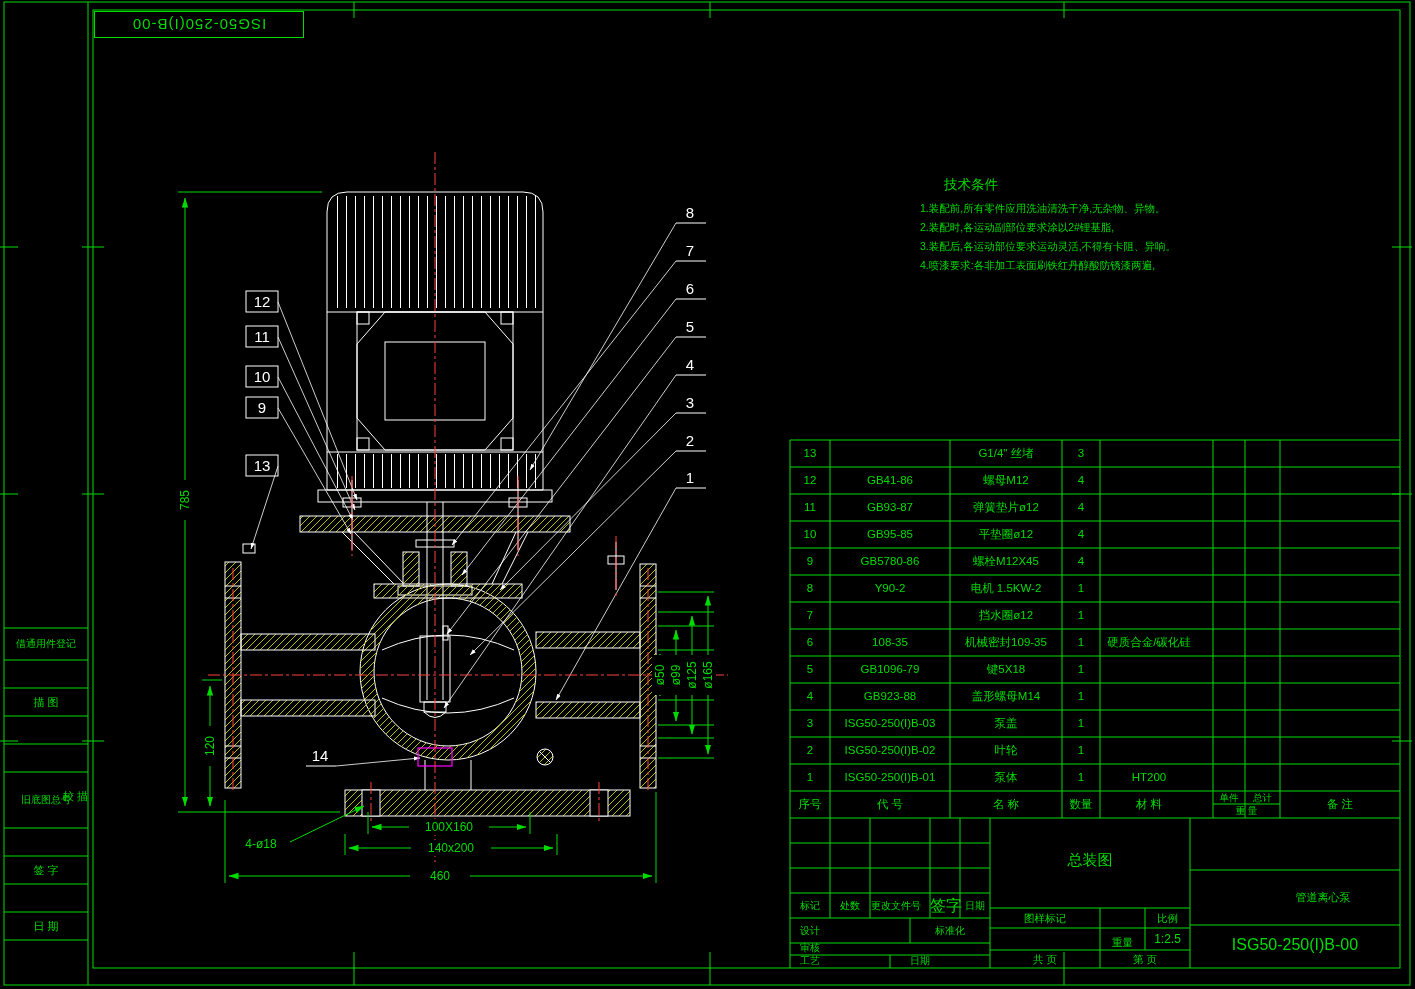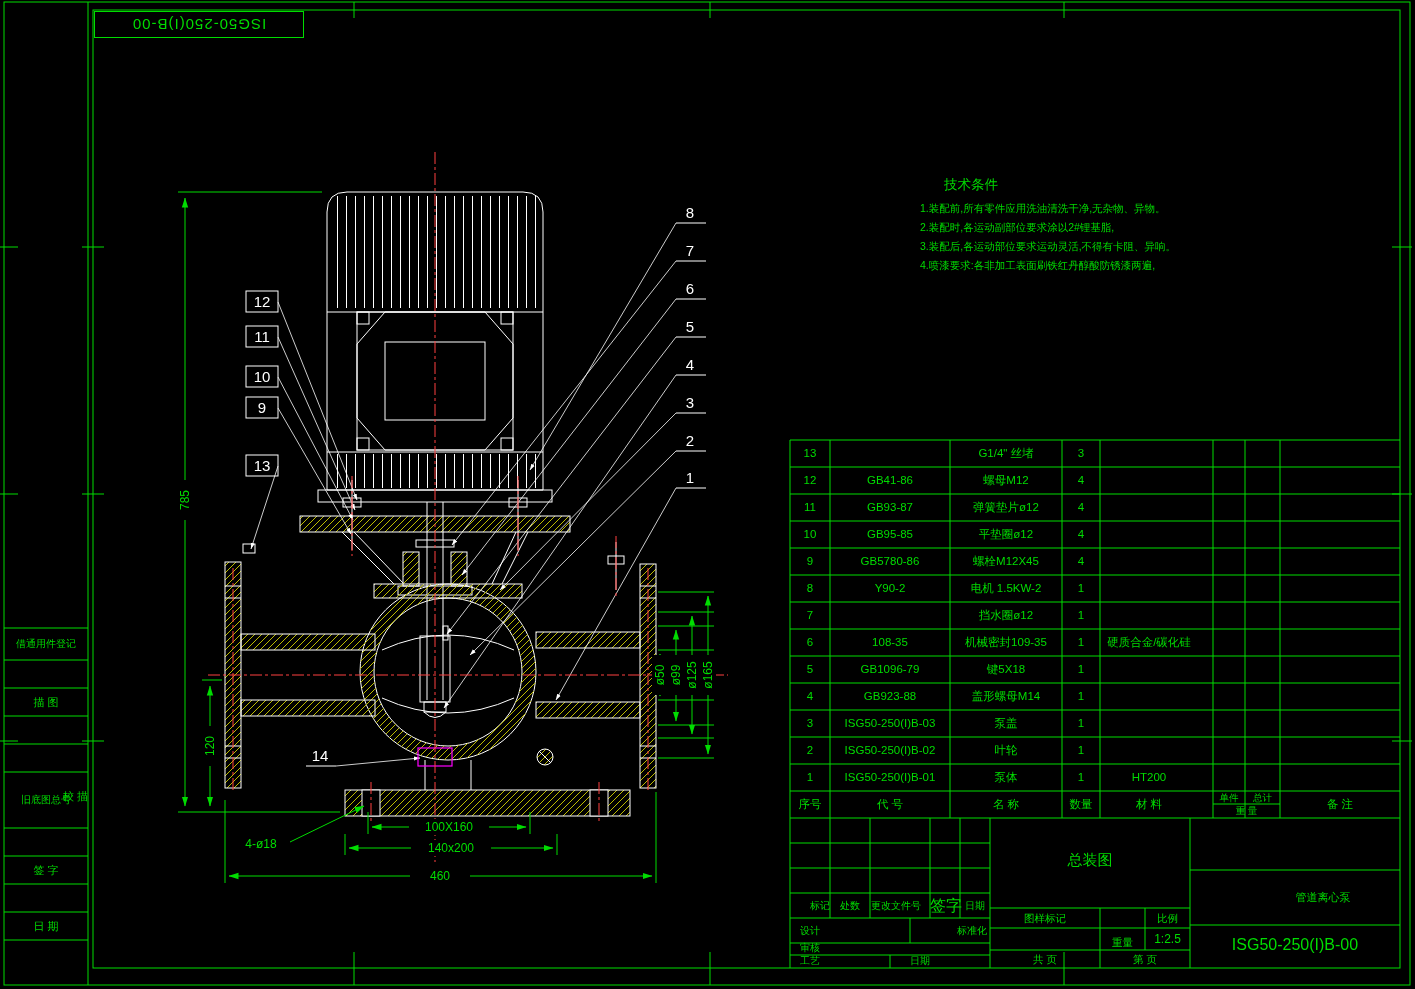--- a/index.html
+++ b/index.html
@@ -341,27 +341,27 @@
   <span class="c-mat">材  料</span>
   <span class="half-top" style="left:1213px;width:32px;">单件</span>
   <span class="half-top" style="left:1245px;width:35px;">总计</span>
   <span class="half-bot" style="left:1213px;width:67px;">重  量</span>
   <span class="c-rem">备  注</span>
 </div>
 
 <div class="t" style="left:1030px;top:852px;width:120px;font-size:15px;">总装图</div>
 <div class="t" style="left:1228px;top:889px;width:190px;font-size:11px;">管道离心泵</div>
 <div class="t" style="left:1195px;top:937px;width:200px;font-size:16px;">ISG50-250(I)B-00</div>
-<div class="t" style="left:790px;top:898px;width:40px;font-size:10px;text-align:right;">标记</div>
+<div class="t" style="left:790px;top:898px;width:40px;font-size:10px;">标记</div>
 <div class="t" style="left:830px;top:898px;width:40px;font-size:10px;">处数</div>
 <div class="t" style="left:870px;top:898px;width:52px;font-size:10px;">更改文件号</div>
 <div class="t" style="left:930px;top:898px;width:30px;font-size:16px;">签字</div>
 <div class="t" style="left:960px;top:898px;width:30px;font-size:10px;">日期</div>
 <div class="t" style="left:790px;top:923px;width:40px;font-size:10px;">设计</div>
-<div class="t" style="left:910px;top:923px;width:80px;font-size:10px;padding-left:22px;">标准化</div>
+<div class="t" style="left:910px;top:923px;width:80px;font-size:10px;">标准化</div>
 <div class="t" style="left:790px;top:941px;width:40px;font-size:10px;height:13px;line-height:13px;">审核</div>
 <div class="t" style="left:790px;top:954px;width:40px;font-size:10px;height:13px;line-height:13px;">工艺</div>
 <div class="t" style="left:890px;top:954px;width:60px;font-size:10px;height:13px;line-height:13px;">日期</div>
 <div class="t" style="left:990px;top:910px;width:110px;font-size:10.5px;">图样标记</div>
 <div class="t" style="left:1100px;top:934px;width:45px;font-size:10.5px;">重量</div>
 <div class="t" style="left:1145px;top:910px;width:45px;font-size:10.5px;">比例</div>
 <div class="t" style="left:1145px;top:931px;width:45px;font-size:12px;">1:2.5</div>
 <div class="t" style="left:990px;top:951px;width:110px;font-size:10.5px;">共  页</div>
 <div class="t" style="left:1100px;top:951px;width:90px;font-size:10.5px;">第  页</div>
 

